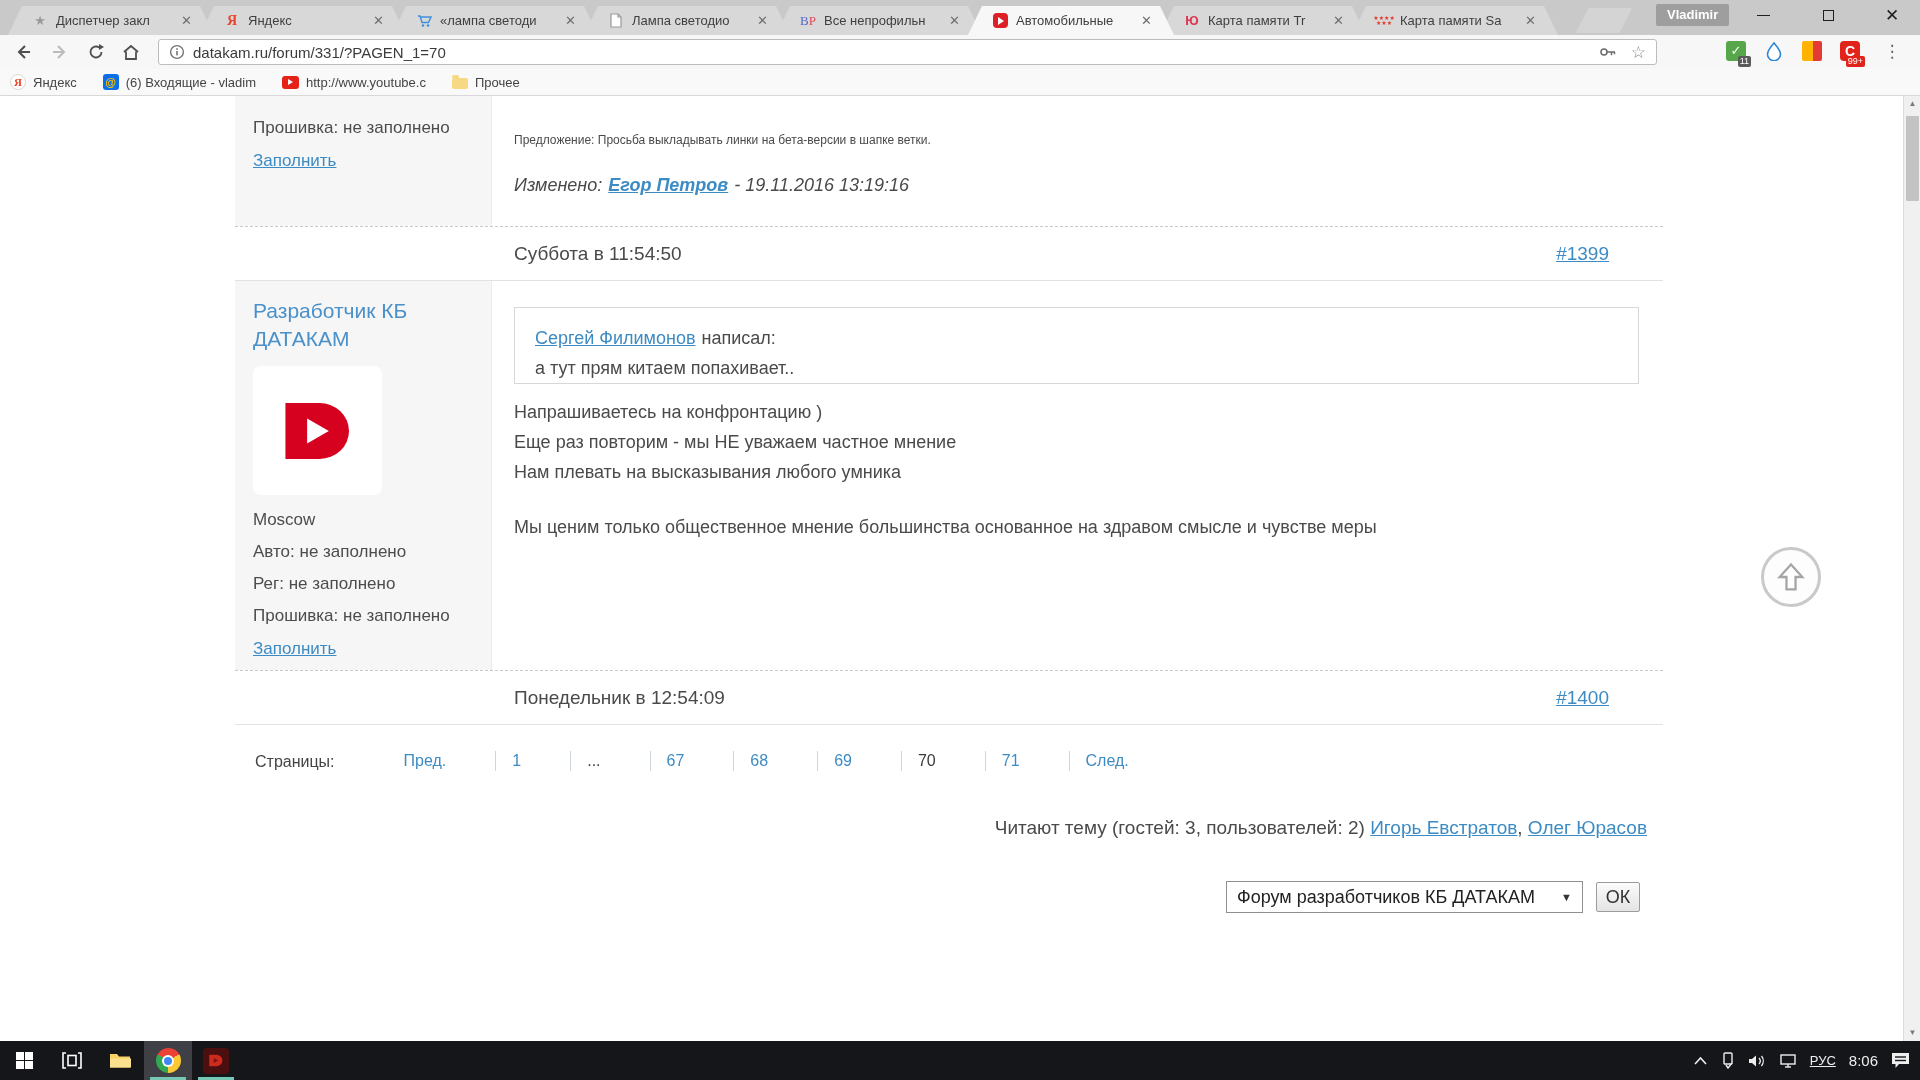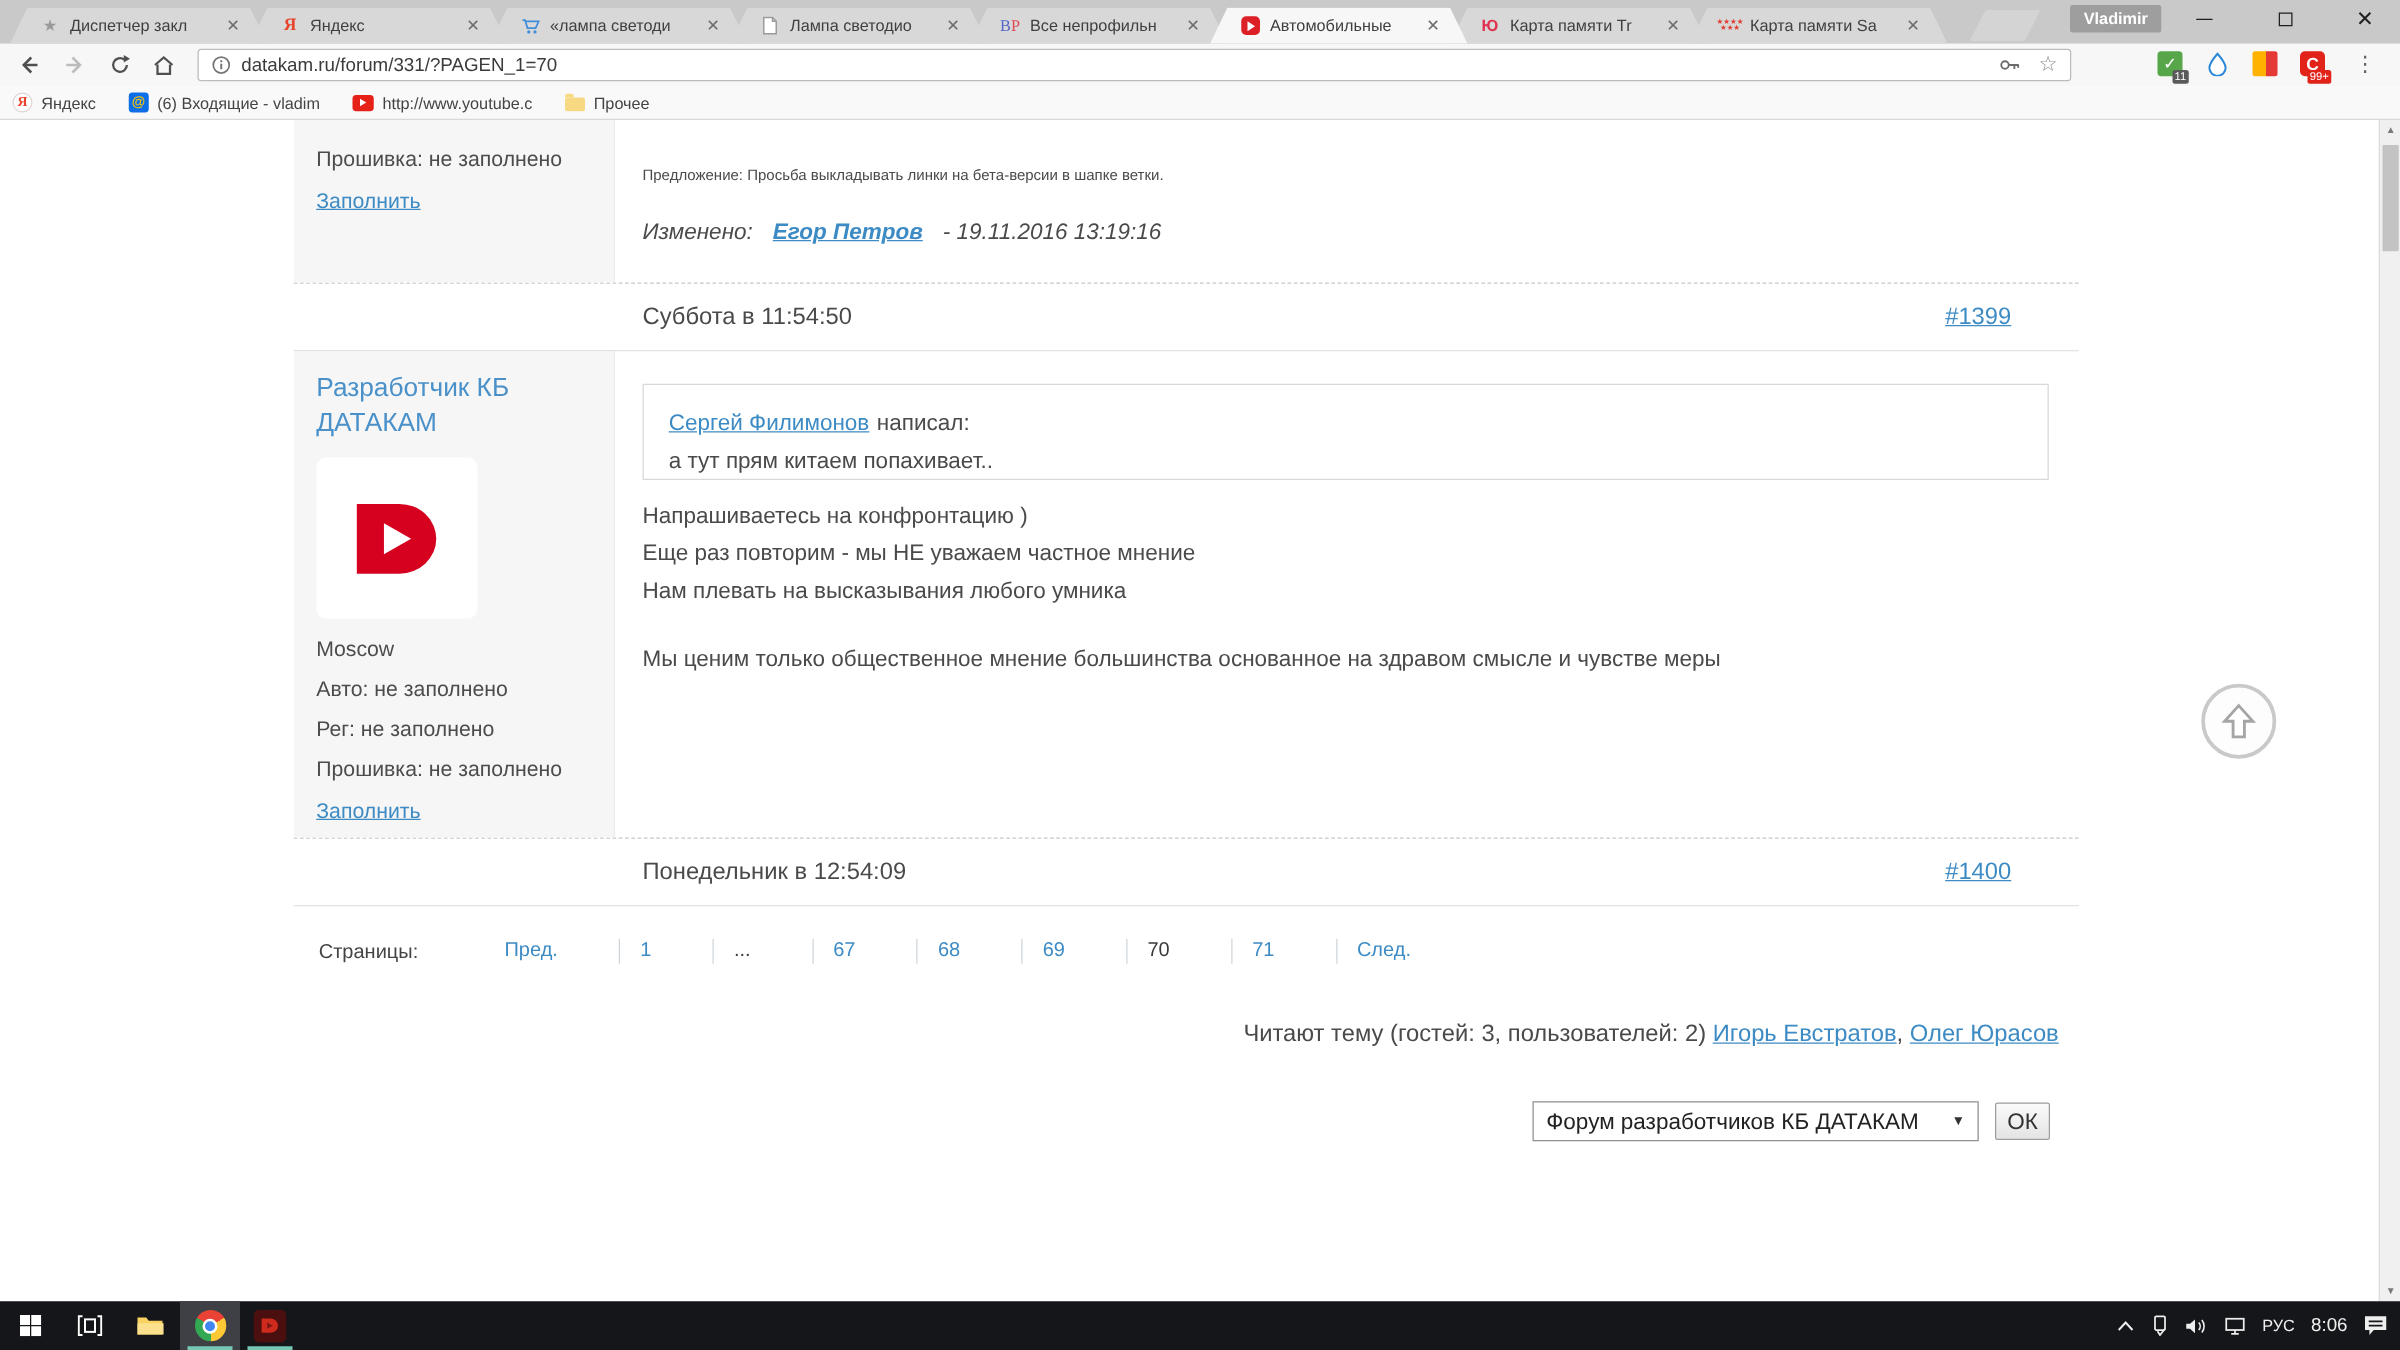--- a/index.html
+++ b/index.html
@@ -71,21 +71,21 @@
   .post2 .author-col { padding-top:16px; }
   .msg-col { flex:1; padding:30px 24px 0 22px; }
   .post2 .msg-col { padding-top:26px; }
   .stat { font-size:17px; color:#4c4c4c; margin-top:12px; }
   .stat:first-child { margin-top:0; }
   a.fill-link { display:inline-block; margin-top:13px; font-size:17px; color:#3d8bc4; text-decoration:underline; }
   .author-name { font-size:21px; line-height:28px; color:#4a90c9; text-decoration:none; display:block; }
   .avatar { width:129px; height:129px; background:#fff; border-radius:8px; margin-top:13px; display:flex; align-items:center; justify-content:center; }
   .msg-text { font-size:12px; color:#4a4a4a; line-height:28px; }
   .edited { margin-top:21px; font-size:18px; font-style:italic; color:#4a4a4a; }
-  .edited a { color:#3d8bc4; font-weight:bold; text-decoration:underline; margin:0 16px;font-style:italic; }
+  .edited a { color:#3d8bc4; font-weight:bold; text-decoration:underline; margin:0 6px;font-style:italic; }
   .quote { border:1px solid #d8d8d8; background:#fff; padding:15px 20px 0; margin-bottom:13px; margin-right:0; }
   .quote .q1 { font-size:18px; color:#4a4a4a; line-height:30px; }
   .quote .q1 a { color:#3d8bc4; text-decoration:underline; margin-right:6px; }
   .quote .q2 { font-size:18px; color:#4a4a4a; line-height:30px; }
   .body-line { font-size:18px; color:#4a4a4a; line-height:30px; }
   .body-gap { height:25px; }
   .post-footer { position:relative; height:54px; line-height:54px; padding:0 24px 0 279px; border-bottom:1px solid #e2e2e2; font-size:19px; color:#4a4a4a; }
   .post-num { position:absolute; right:54px; top:0; font-size:19px; color:#3d8bc4; text-decoration:underline; }
   .pagination { display:flex; align-items:flex-end; margin:26px 0 0 20px; font-size:16px;gap:33px; }
   .pg-label { color:#444; margin-right:20px; }
@@ -110,21 +110,21 @@
   .taskbar { position:absolute; left:0; bottom:0; width:1920px; height:39px; background:#15161a; display:flex; }
   .tb-cell { position:relative; width:48px; height:39px; display:flex; align-items:center; justify-content:center; }
   .tb-cell.active-app { background:#3e4046; }
   .tb-underline::after { content:""; position:absolute; left:6px; right:6px; bottom:0; height:3px; background:#76c7b4; }
   .chrome-ball { position:relative; width:25px; height:25px; border-radius:50%;
     background:conic-gradient(from 60deg,#fcc934 0 120deg,#33a852 120deg 240deg,#ea4335 240deg 360deg); }
   .chrome-ball::before { content:""; position:absolute; left:6.5px; top:6.5px; width:12px; height:12px; background:#fff; border-radius:50%; }
   .chrome-ball::after { content:""; position:absolute; left:8.5px; top:8.5px; width:8px; height:8px; background:#4286f5; border-radius:50%; }
   .dapp-ico { width:26px; height:26px; border-radius:4px; background:#4a0f0e; display:flex; align-items:center; justify-content:center; }
   .tray { position:absolute; right:10px; top:0; height:39px; display:flex; align-items:center; gap:13px; }
-  .tray-text { color:#eee; font-size:13px; }
+  .tray-text { color:#eee; font-size:13px;text-decoration:underline; }
   .tray-time { color:#eee; font-size:15px; }
 </style>
 </head>
 <body>
 
 <div class="screen">
 
   <div class="tabstrip">
     <div class="tab" style="left:8px; z-index:10">
       <span class="favicon fav-star">★</span>

